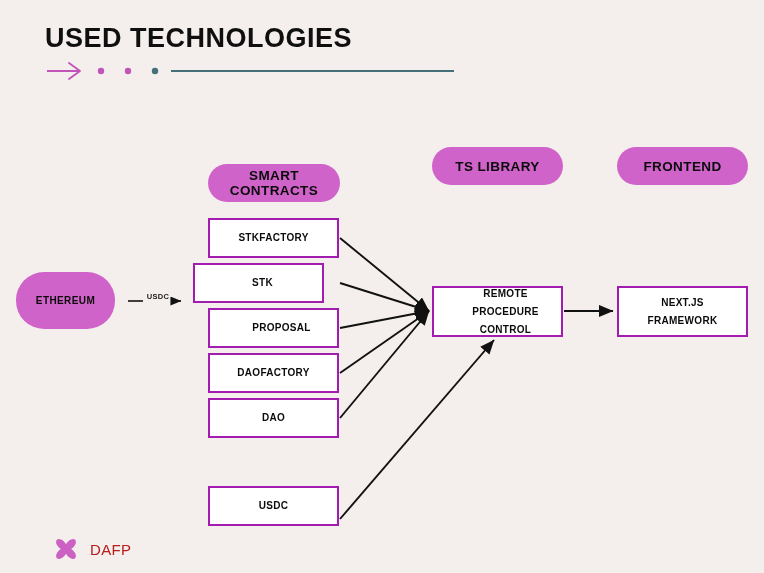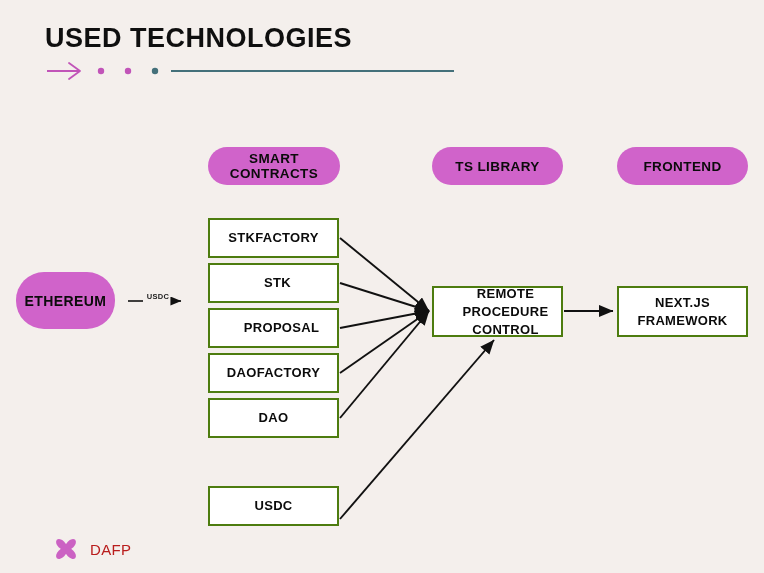--- a/index.html
+++ b/index.html
@@ -62,47 +62,47 @@
     justify-content: center;
     background: #D063CA;
     border-radius: 999px;
     color: #0B0B0B;
     font-weight: 700;
     font-size: 13.5px;
     letter-spacing: 0.4px;
     text-align: center;
     box-sizing: border-box;
   }
-  #pill-smart-contracts { left: 208px; top: 147px; width: 132px; height: 38px; }
+  #pill-smart-contracts { left: 208px; top: 164px; width: 132px; height: 38px; }
   #pill-ts-library      { left: 432px; top: 147px; width: 131px; height: 38px; }
   #pill-frontend        { left: 617px; top: 147px; width: 131px; height: 38px; }
   #pill-ethereum {
     left: 16px; top: 272px; width: 99px; height: 57px;
     border-radius: 28px;
-    font-size: 14px;
+    font-size: 10px;
   }
 
   
   .node {
     position: absolute;
     display: flex;
     align-items: center;
     justify-content: center;
     background: #FFFFFF;
-    border: 2px solid #4d7c0f;
+    border: 2px solid #a21caf;
     color: #0B0B0B;
     font-weight: 700;
-    font-size: 13px;
+    font-size: 10px;
     letter-spacing: 0.3px;
     text-align: center;
     box-sizing: border-box;
     line-height: 18px;
   }
   #node-stkfactory { left: 208px; top: 218px; width: 131px; height: 40px; }
-  #node-stk        { left: 208px; top: 263px; width: 131px; height: 40px; padding-left: 8px; }
+  #node-stk        { left: 193px; top: 263px; width: 131px; height: 40px; padding-left: 8px; }
   #node-proposal   { left: 208px; top: 308px; width: 131px; height: 40px; padding-left: 16px; }
   #node-daofactory { left: 208px; top: 353px; width: 131px; height: 40px; }
   #node-dao        { left: 208px; top: 398px; width: 131px; height: 40px; }
   #node-usdc       { left: 208px; top: 486px; width: 131px; height: 40px; }
   #node-rpc        { left: 432px; top: 286px; width: 131px; height: 51px; padding-left: 16px; }
   #node-nextjs     { left: 617px; top: 286px; width: 131px; height: 51px; }
 
   
   #usdc-edge-label {
     position: absolute;

